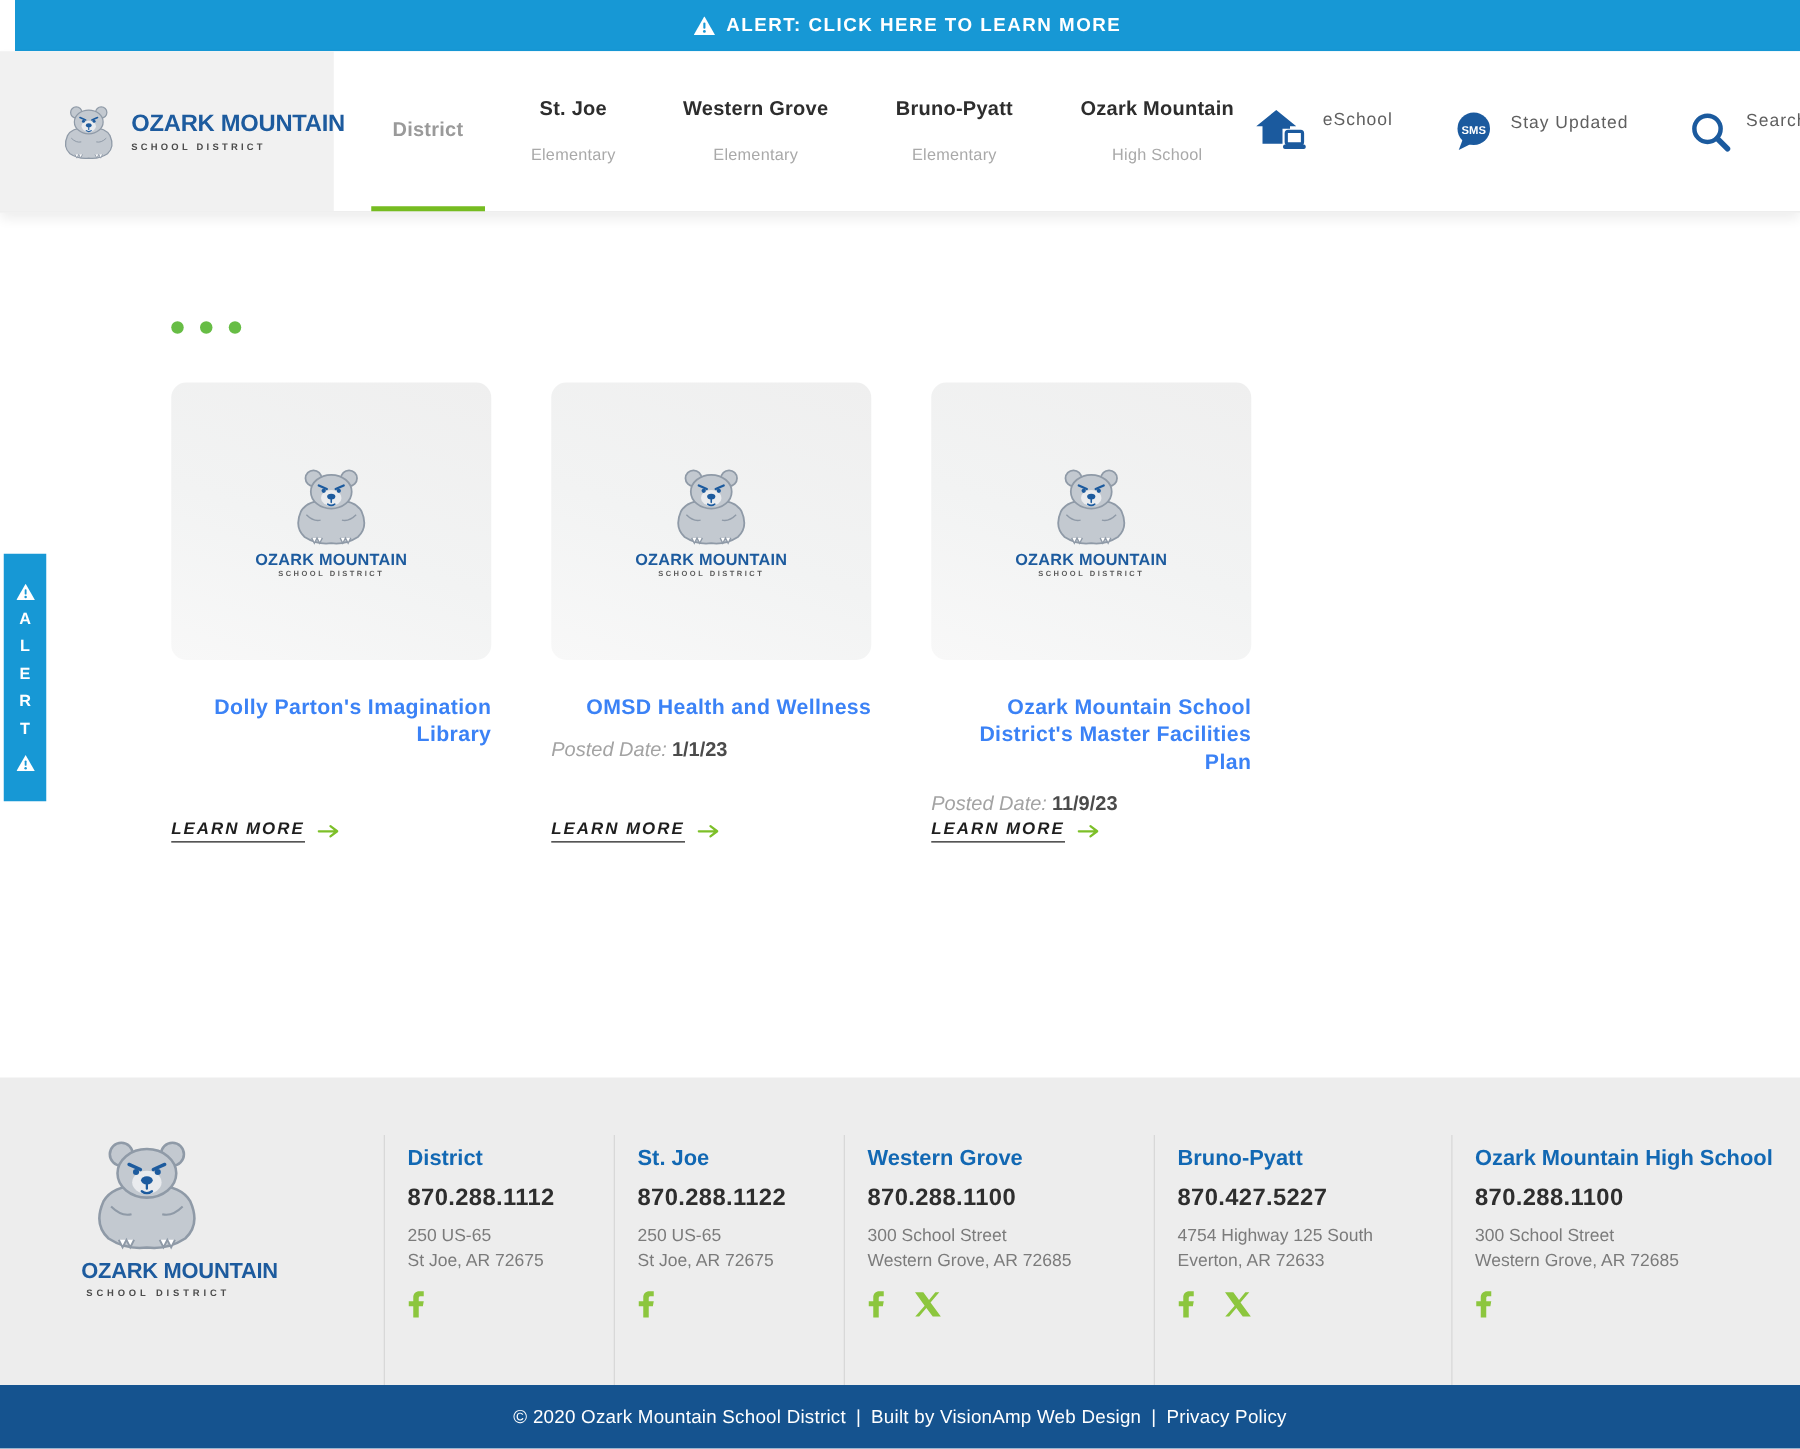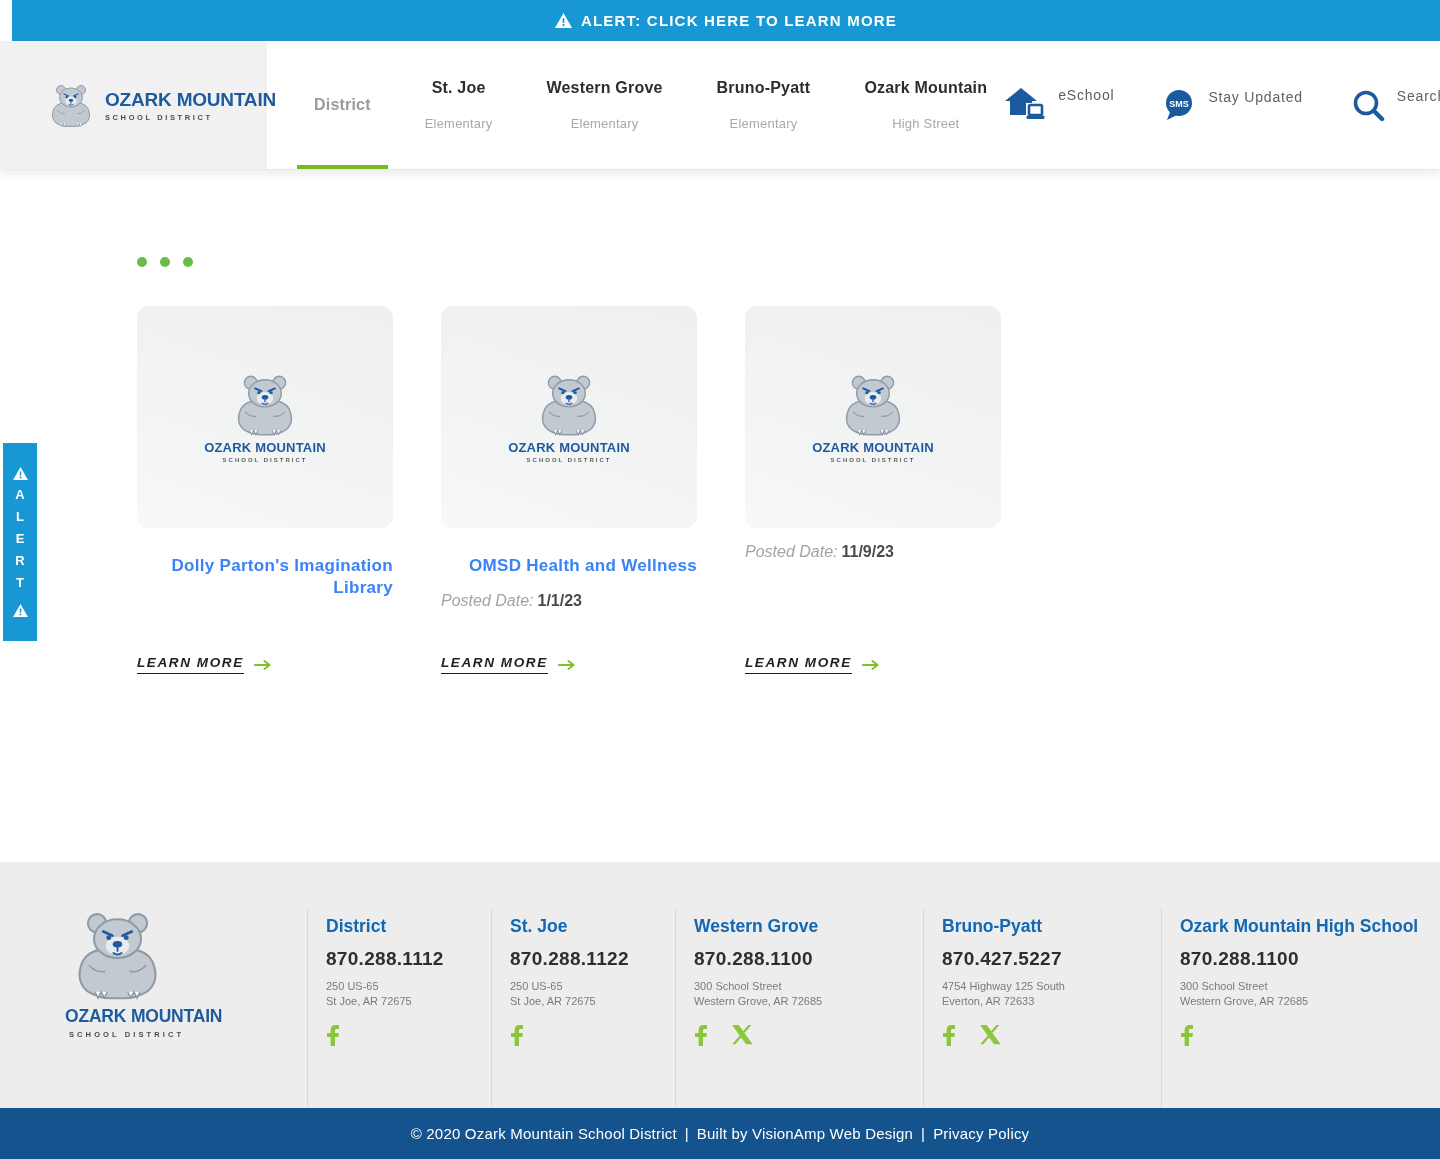--- a/index.html
+++ b/index.html
@@ -64,21 +64,21 @@
   
   .footer { position:absolute; left:0; top:862px; width:1440px; height:246px; background:#ededed; display:flex; padding:46px 0 0 35px; }
   .f-logo { width:272px; flex:none; display:flex; flex-direction:column; align-items:flex-start; padding-left:30px; }
   .f-logo .bear { width:105px; height:92px; }
   .f-logo .fl1 { font-size:17.5px; font-weight:bold; color:#1d5b9e; margin-top:6px; letter-spacing:-0.2px; }
   .f-logo .fl2 { font-size:7.5px; font-weight:bold; color:#4c4c4c; letter-spacing:3.1px; margin-top:3px; margin-left:4px; }
   .f-col { border-left:1px solid #d8d8d8; padding:8px 10px 0 18px; min-height:152px; }
   .f-col.w1 { width:184px; } .f-col.w2 { width:184px; } .f-col.w3 { width:248px; } .f-col.w4 { width:238px; } .f-col.w5 { width:260px; }
   .f-name { font-size:17.5px; font-weight:bold; color:#1268b3; cursor:pointer; white-space:nowrap; }
   .f-phone { font-size:19px; font-weight:bold; color:#2e2e2e; margin-top:11px; letter-spacing:.3px; }
-  .f-addr { font-size:11px; color:#7b7b7b; margin-top:9px; line-height:1.4; }
+  .f-addr { font-size:14px; color:#7b7b7b; margin-top:9px; line-height:1.4; }
   .f-social { display:flex; gap:24px; margin-top:13px; align-items:center; }
   .f-social svg { display:block; cursor:pointer; }
 
   
   .bottom-bar { position:absolute; left:0; top:1108px; width:1440px; height:51px; background:#15538f; display:flex; align-items:center; justify-content:center; gap:8px; }
   .bottom-bar span { color:#fff; font-size:15px; letter-spacing:.2px; }
   .bottom-bar .link { cursor:pointer; }
 </style>
 </head>
 <body>
@@ -138,21 +138,21 @@
       <div class="nav-item">
         <span class="nl">Western Grove</span>
         <span class="ns">Elementary</span>
       </div>
       <div class="nav-item">
         <span class="nl">Bruno-Pyatt</span>
         <span class="ns">Elementary</span>
       </div>
       <div class="nav-item">
         <span class="nl">Ozark Mountain</span>
-        <span class="ns">High Street</span>
+        <span class="ns">High School</span>
       </div>
     </div>
 
     <div class="utilities">
       <div class="util">
         <svg width="42" height="36" viewBox="0 0 42 36">
           <path d="M17 1 L33 14 H28 V28 H6 V14 H1 Z" fill="#1b5a9e"></path>
           <rect x="22" y="16" width="20" height="20" fill="#fff"></rect>
           <rect x="25" y="18" width="13" height="10" rx="1.5" fill="none" stroke="#1b5a9e" stroke-width="2.6"></rect>
           <rect x="22.5" y="28.5" width="18" height="3.6" rx="1.4" fill="#1b5a9e"></rect>
@@ -242,20 +242,21 @@
       </div>
 
       <div class="card">
         <div class="card-img">
           <svg class="bear">
               <use href="#bear"></use>
             </svg>
           <div class="ct1">OZARK MOUNTAIN</div>
           <div class="ct2">SCHOOL DISTRICT</div>
         </div>
+        <div class="card-title">Ozark Mountain School District's Master Facilities Plan</div>
         <div class="card-posted"><span class="pl">Posted Date:</span><span class="pv">11/9/23</span></div>
         <div class="learn-more">
           <span class="lm-text">LEARN MORE</span>
           <svg class="arrow-svg" viewBox="0 0 20 12">
             <path d="M1 6 H16 M11.5 1.5 L17.5 6 L11.5 10.5" fill="none" stroke="#7dc029" stroke-width="2" stroke-linecap="round" stroke-linejoin="round"></path>
           </svg>
         </div>
       </div>
 
     </div>

